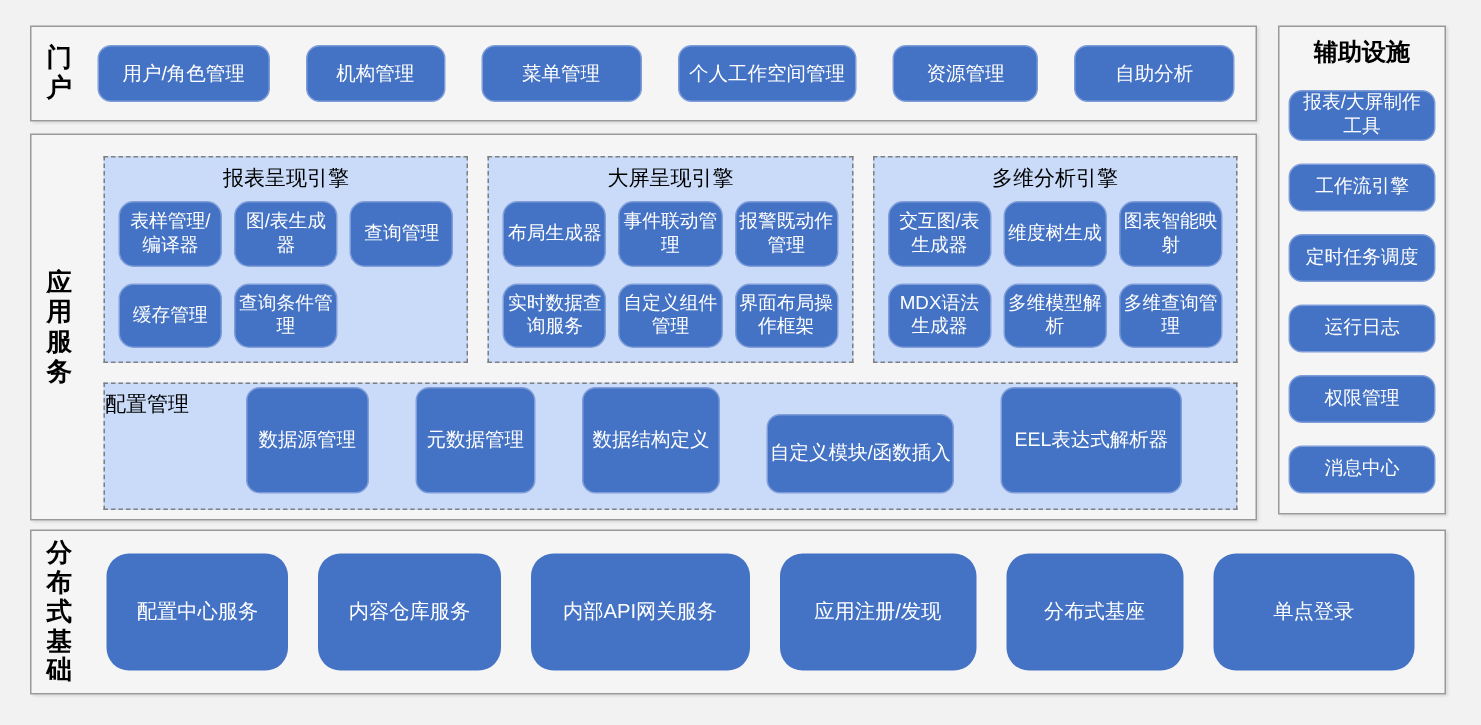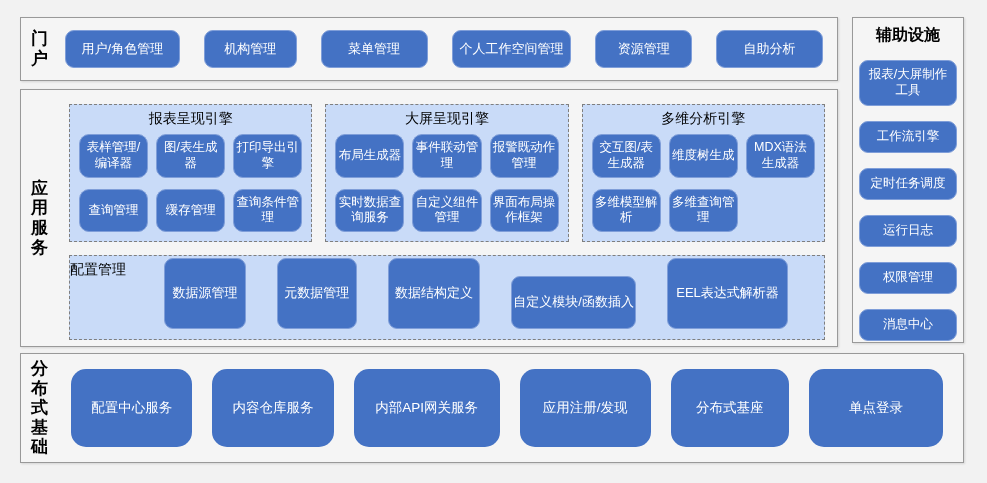--- a/index.html
+++ b/index.html
@@ -73,21 +73,21 @@
   .config-row .btn:nth-child(1){flex-grow:92;}
   .config-row .btn:nth-child(2){flex-grow:90;}
   .config-row .btn:nth-child(3){flex-grow:104;}
   .config-row .btn:nth-child(4){flex-grow:142;margin-top:18px;}
   .config-row .btn:nth-child(5){flex-grow:137;}
   
   #aux-box{left:852px;top:17px;width:112px;height:326px;display:flex;flex-direction:column;align-items:center;padding:7px 6px 8px;}
   .aux-title{font-weight:bold;font-size:16px;color:#000;text-align:center;flex:none;}
   .aux-stack{flex:1;width:100%;display:flex;flex-direction:column;gap:15px;margin-top:14px;}
   .aux-stack .btn{border-radius:9px;font-size:12.5px;height:32px;padding:1px 3px;}
-  .aux-stack .btn:first-child{height:46px;}
+  .aux-stack .btn:first-child{height:34px;}
   
   #dist-box{left:20px;top:353px;width:944px;height:110px;display:flex;align-items:center;padding:0 20px 0 10px;}
   #dist-box .v-label{margin-right:20px;}
   .dist-row{flex:1;display:flex;gap:20px;align-items:center;}
   .dist-row .btn{height:78px;border-radius:15px;font-size:13.5px;flex-basis:0;border:none;}
   .dist-row .btn:nth-child(1){flex-grow:113;}
   .dist-row .btn:nth-child(2){flex-grow:113;}
   .dist-row .btn:nth-child(3){flex-grow:136;}
   .dist-row .btn:nth-child(4){flex-grow:122;}
   .dist-row .btn:nth-child(5){flex-grow:110;}
@@ -113,21 +113,20 @@
   <section id="app-box" class="box">
     <div class="v-label">应用服务</div>
     <div class="app-content">
       <div class="engines-row">
 
         <div class="panel engine">
           <div class="panel-title">报表呈现引擎</div>
           <div class="engine-grid">
             <div class="btn">表样管理/编译器</div>
             <div class="btn">图/表生成器</div>
-            <div class="btn">打印导出引擎</div>
             <div class="btn">查询管理</div>
             <div class="btn">缓存管理</div>
             <div class="btn">查询条件管理</div>
           </div>
         </div>
 
         <div class="panel engine">
           <div class="panel-title">大屏呈现引擎</div>
           <div class="engine-grid">
             <div class="btn">布局生成器</div>
@@ -137,20 +136,21 @@
             <div class="btn">自定义组件管理</div>
             <div class="btn">界面布局操作框架</div>
           </div>
         </div>
 
         <div class="panel engine">
           <div class="panel-title">多维分析引擎</div>
           <div class="engine-grid">
             <div class="btn">交互图/表生成器</div>
             <div class="btn">维度树生成</div>
+            <div class="btn">图表智能映射</div>
             <div class="btn">MDX语法生成器</div>
             <div class="btn">多维模型解析</div>
             <div class="btn">多维查询管理</div>
           </div>
         </div>
 
       </div>
 
       <div class="panel config-panel">
         <div class="panel-title">配置管理</div>

